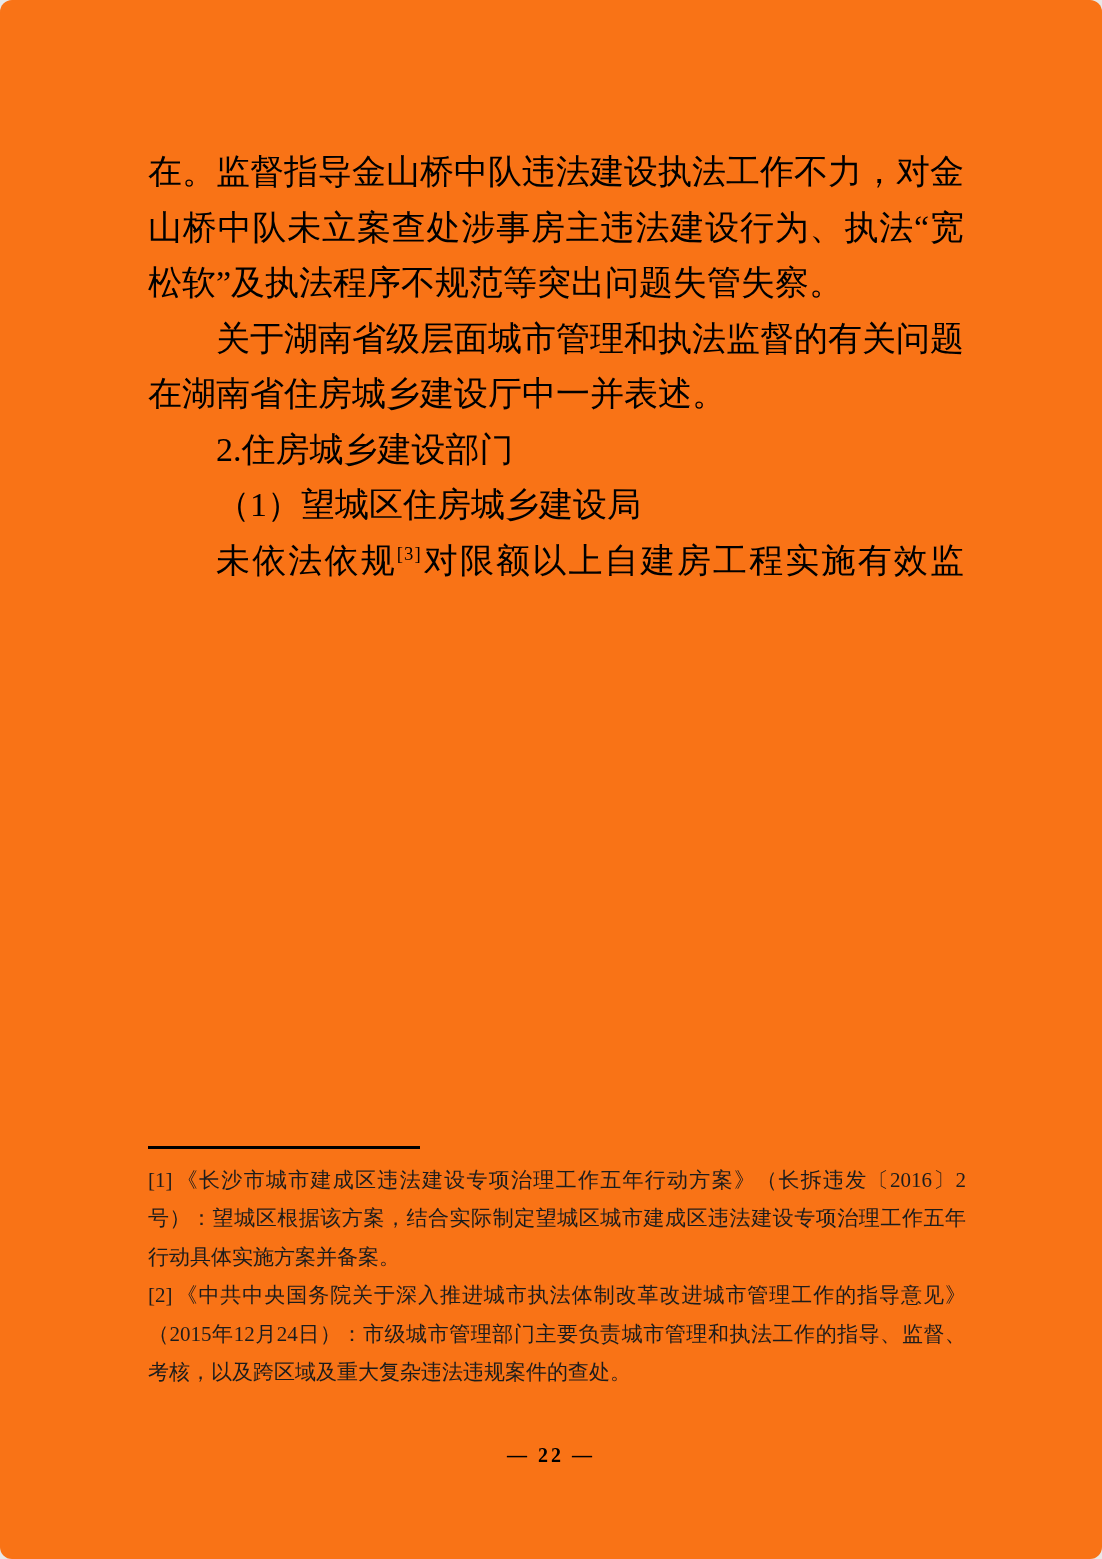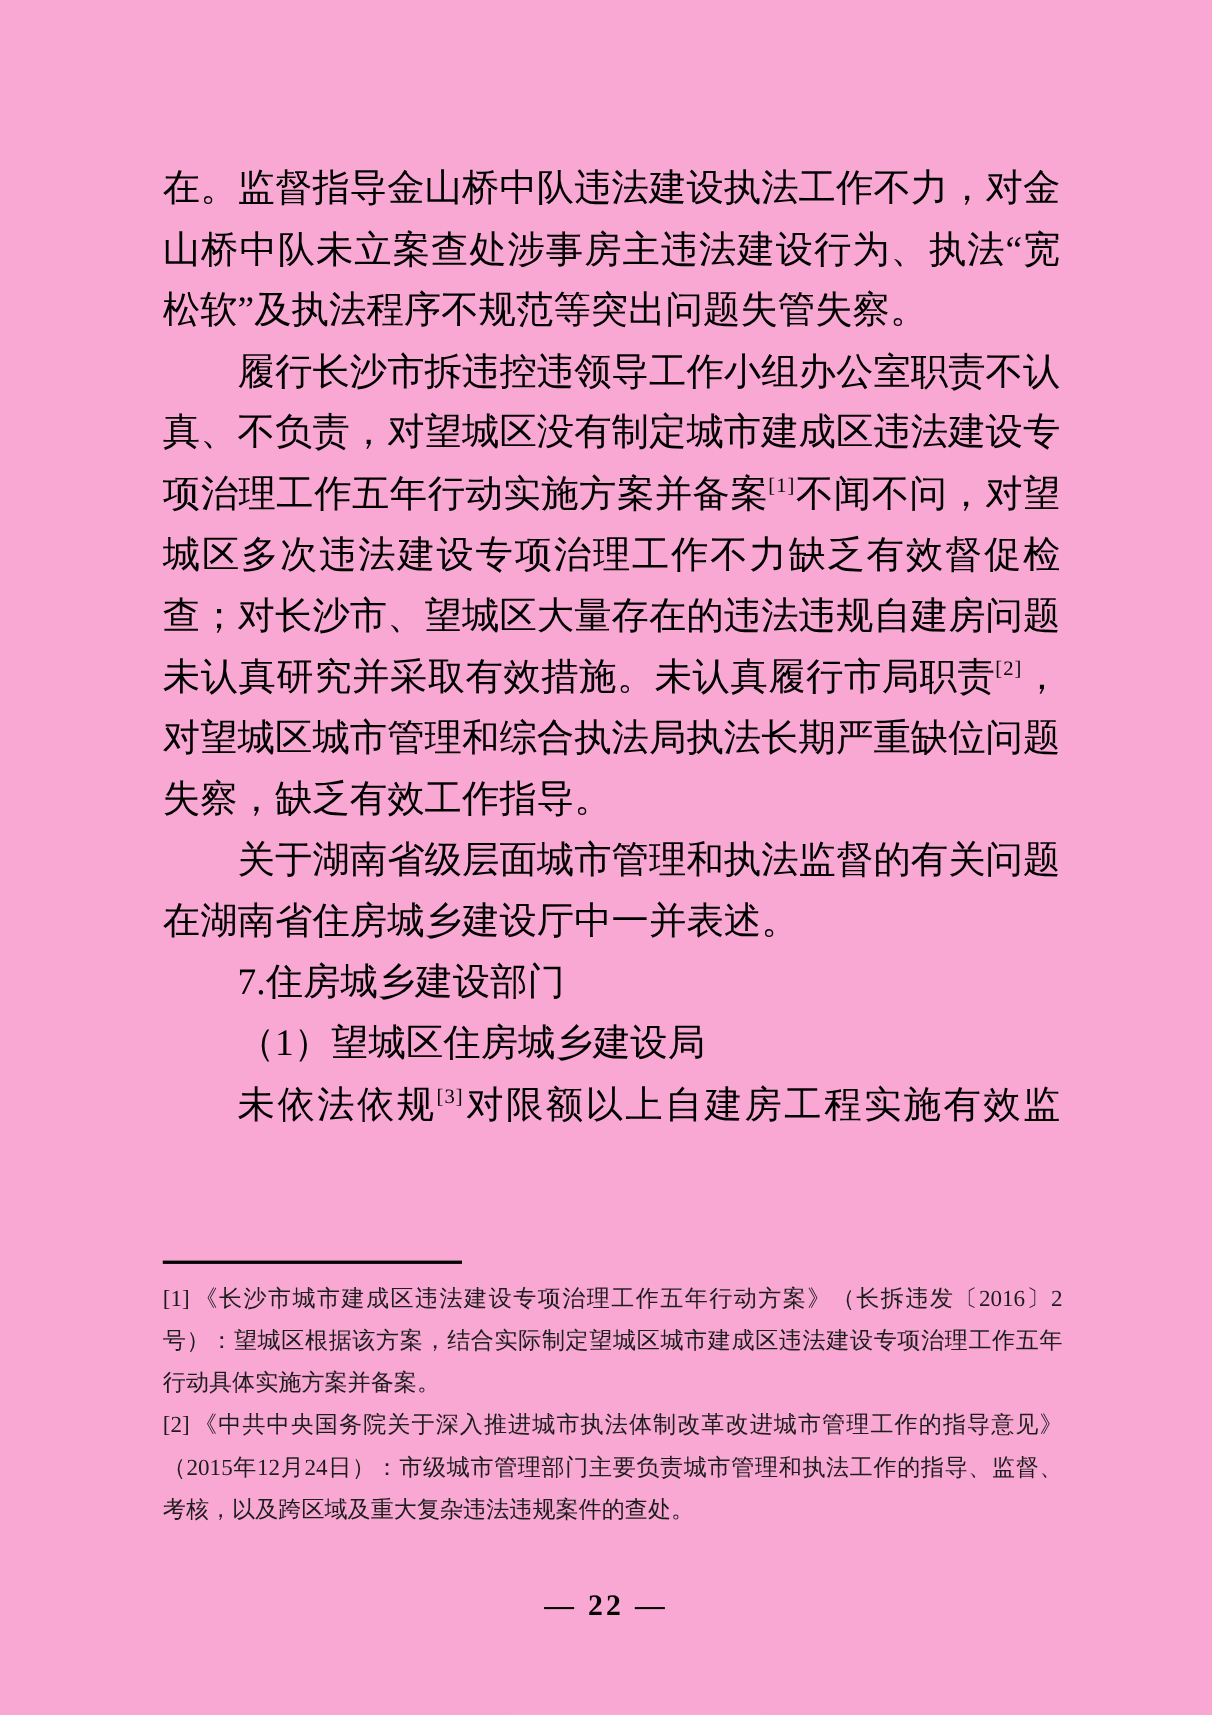--- a/index.html
+++ b/index.html
@@ -2,24 +2,25 @@
 <html><head>
 <meta charset="utf-8">
 <style>
   * { margin: 0; padding: 0; box-sizing: border-box; }
   html, body { background: #e8e8e8; }
   .page {
     position: relative;
     width: 1102px;
     height: 1559px;
     margin: 0 auto;
-    background: #f9a8d4;
+    background: #f97316;
     color: #000000;
     font-family: "Liberation Serif", "DejaVu Serif", serif;
     overflow: hidden;
+    border-radius: 12px;
   }
   .body-text {
     position: absolute;
     left: 148px;
     top: 144px;
     width: 816px;
     font-size: 34px;
     line-height: 55.5px;
     text-align: justify;
     text-justify: inter-ideograph;
@@ -51,41 +52,40 @@
     margin-bottom: 12px;
   }
   .footnote { text-indent: 0; }
   .footnote .fn-marker { margin-right: 3px; }
   .page-number {
     position: absolute;
     left: 0;
     top: 1444px;
     width: 100%;
     text-align: center;
-    font-size: 27px;
+    font-size: 20px;
     font-weight: bold;
     letter-spacing: 3px;
     color: #000000;
   }
 </style>
 </head>
 <body>
 
 <div class="page">
 
   <main class="body-text">
 
     <p class="para no-indent">在。监督指导金山桥中队违法建设执法工作不力，对金山桥中队未立案查处涉事房主违法建设行为、执法“宽松软”及执法程序不规范等突出问题失管失察。</p>
 
 
-    <p class="para"><span>履行长沙市拆违控违领导工作小组办公室职责不认真、不负责，对望城区没有制定城市建成区违法建设专项治理工作五年行动实施方案并备案</span><sup class="fnref">[1]</sup><span>不闻不问，对望城区多次违法建设专项治理工作不力缺乏有效督促检查；对长沙市、望城区大量存在的违法违规自建房问题未认真研究并采取有效措施。未认真履行市局职责</span><sup class="fnref">[2]</sup><span>，对望城区城市管理和综合执法局执法长期严重缺位问题失察，缺乏有效工作指导。</span></p>
 
     <p class="para">关于湖南省级层面城市管理和执法监督的有关问题在湖南省住房城乡建设厅中一并表述。</p>
 
-    <p class="para">7.住房城乡建设部门</p>
+    <p class="para">2.住房城乡建设部门</p>
 
     <p class="para">（1）望城区住房城乡建设局</p>
 
     <p class="para spread-last"><span>未依法依规</span><sup class="fnref">[3]</sup><span>对限额以上自建房工程实施有效监</span></p>
 
   </main>
 
   <footer class="footnotes">
     <div class="footnote-sep"></div>
 

